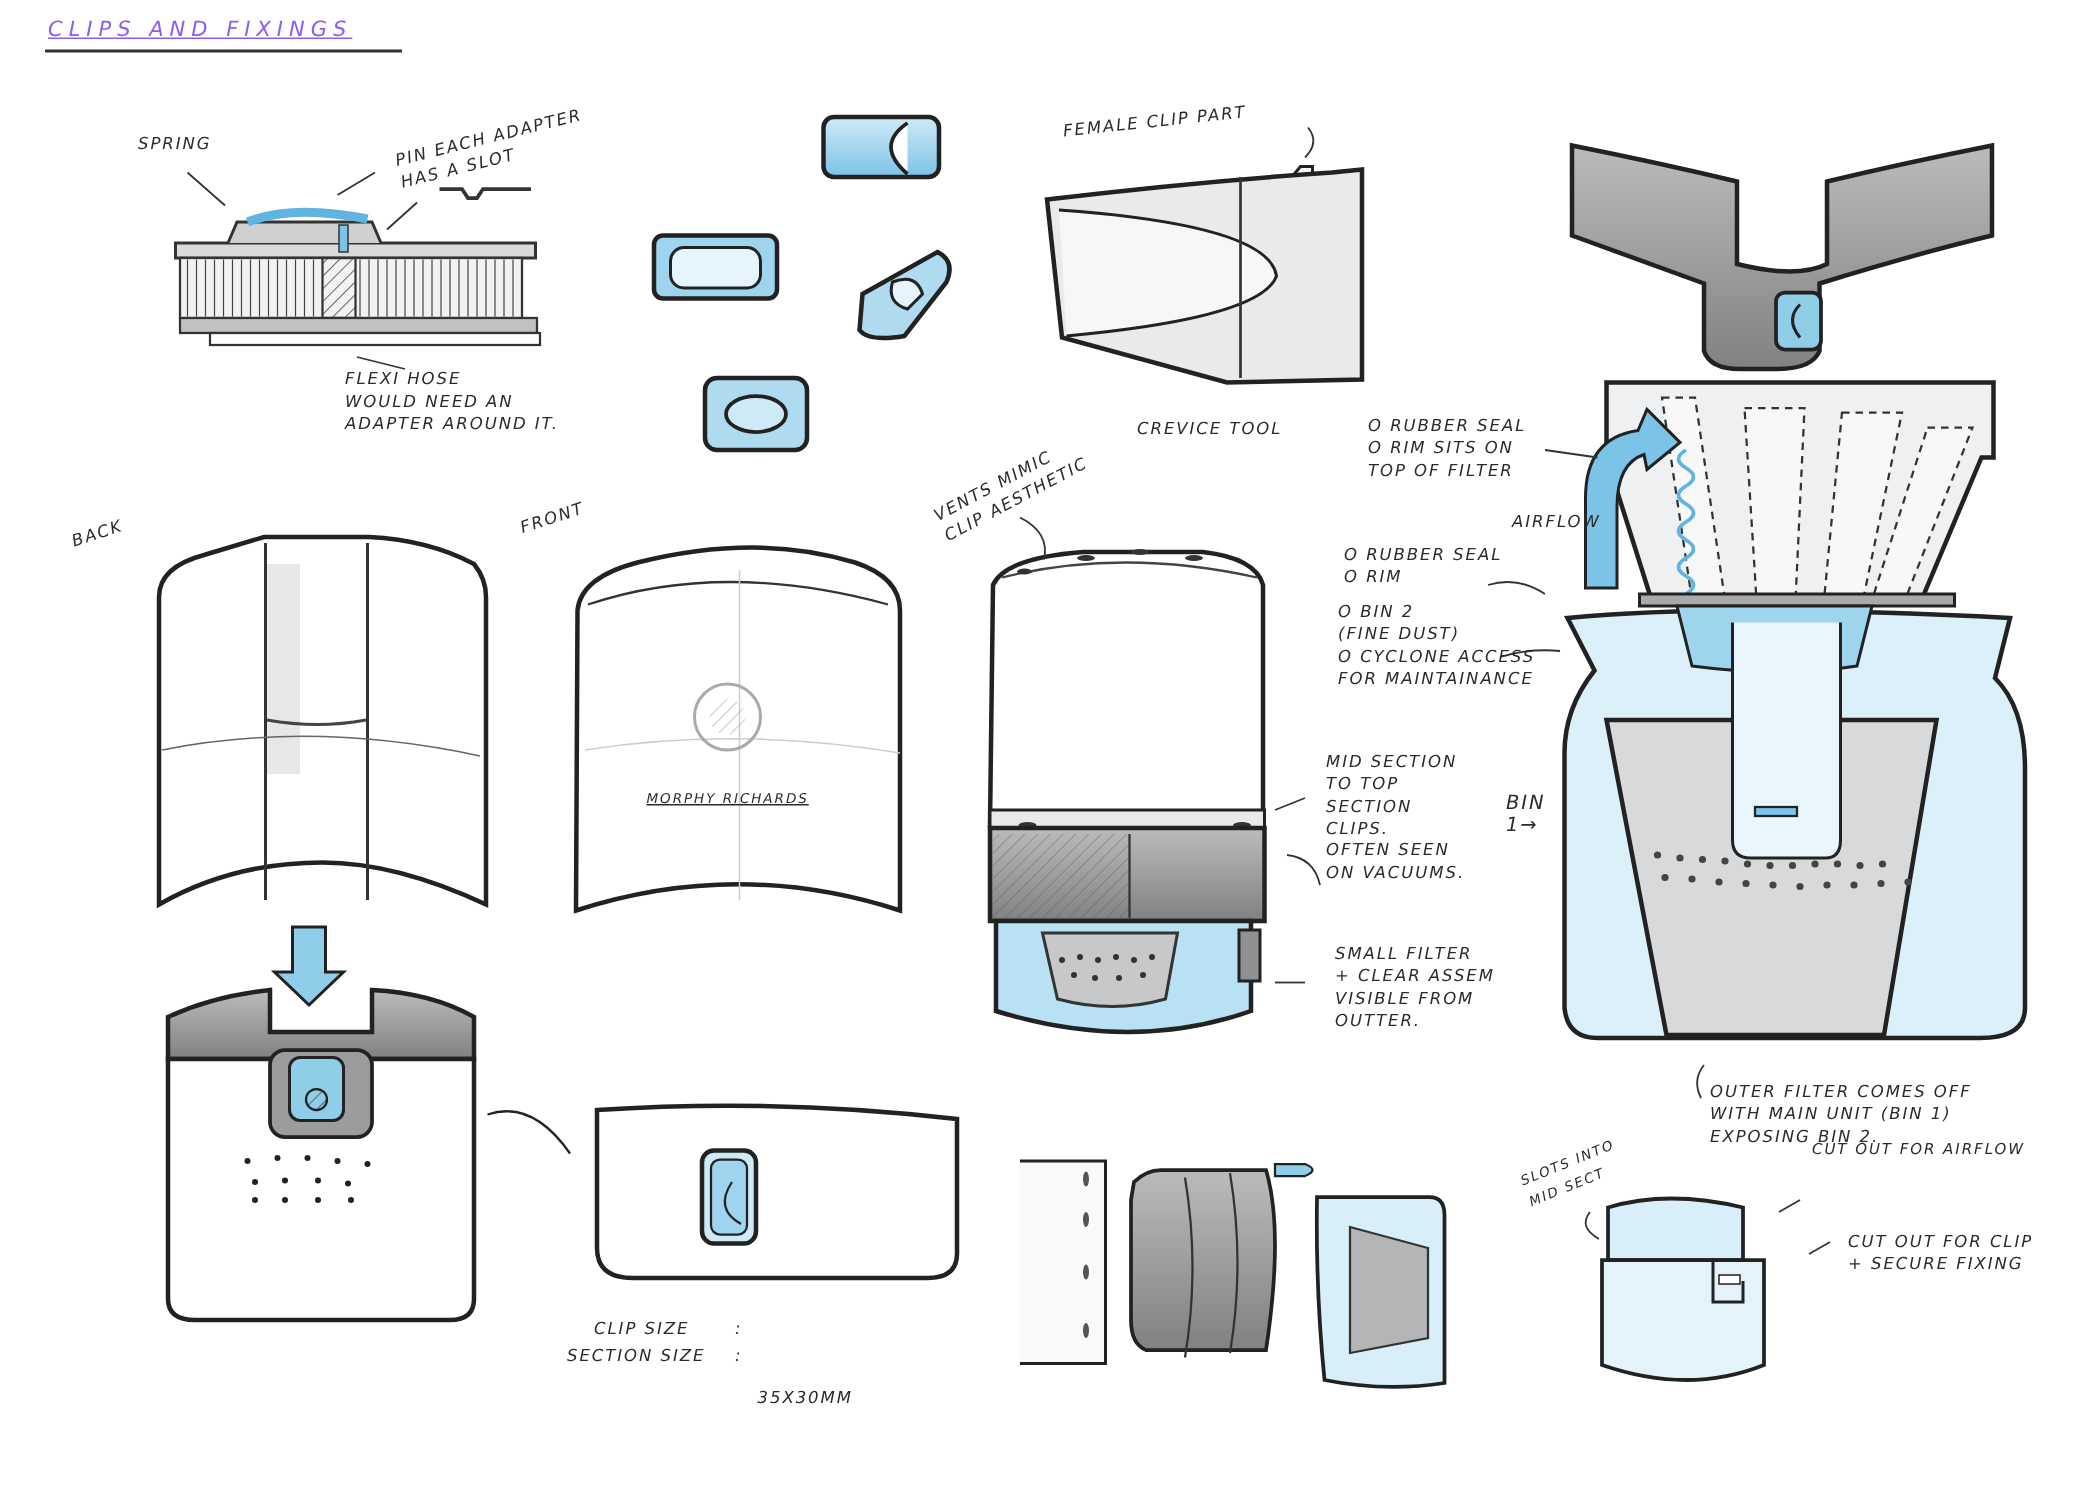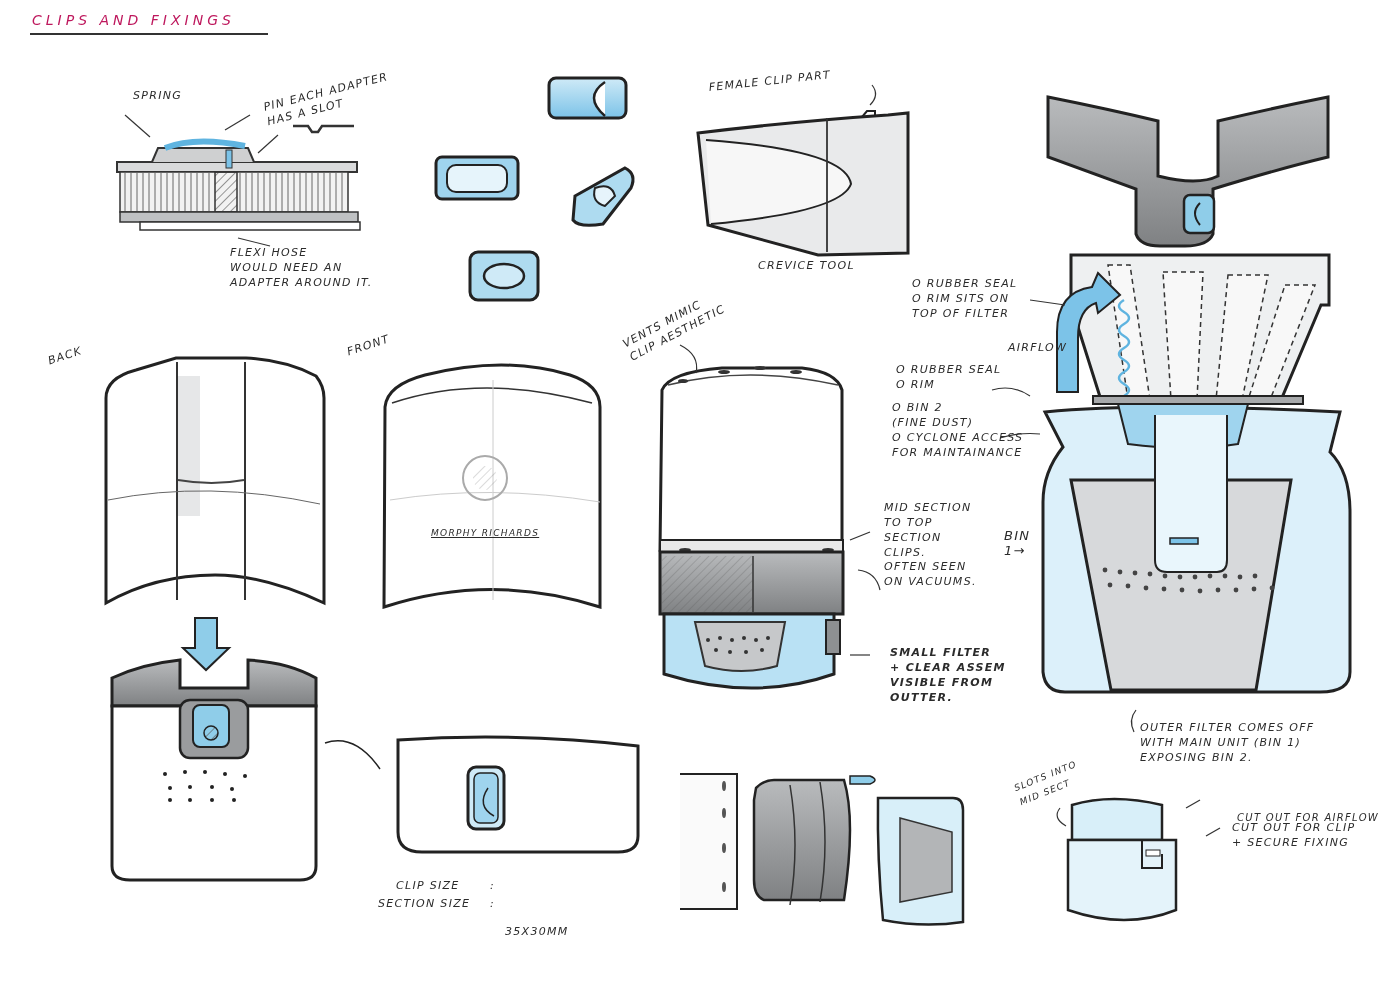--- a/index.html
+++ b/index.html
@@ -1,19 +1,19 @@
 <!DOCTYPE html>
 <html><head>
 <meta charset="utf-8">
 <style>
   html,body{margin:0;padding:0;background:#ffffff;}
   body{width:1400px;height:990px;position:relative;overflow:hidden;font-family:"DejaVu Sans",sans-serif;color:#2a2a2a;}
   svg.sheet{position:absolute;left:0;top:0;width:1400px;height:990px;}
   .note{position:absolute;font-family:"DejaVu Sans",sans-serif;font-size:11px;letter-spacing:1.3px;color:#2b2b2b;text-transform:uppercase;line-height:15px;white-space:pre-line;font-style:italic;}
-  .title{position:absolute;left:32px;top:12px;font-size:14px;letter-spacing:4px;font-style:italic;text-transform:uppercase;color:#be185d;font-family:"DejaVu Sans",sans-serif;}
+  .title{position:absolute;left:32px;top:12px;font-size:14px;letter-spacing:4px;font-style:italic;text-transform:uppercase;color:#8b5cf6;font-family:"DejaVu Sans",sans-serif;text-decoration:underline;}
   .title-line{position:absolute;left:30px;top:33px;width:238px;height:2px;background:#333;}
   .rot-neg{transform:rotate(-14deg);transform-origin:left top;}
   .rot-neg2{transform:rotate(-28deg);transform-origin:left top;}
   .rot-back{transform:rotate(-18deg);transform-origin:left top;}
 </style>
 </head>
 <body>
 
 <svg class="sheet" viewBox="0 0 1400 990" xmlns="http://www.w3.org/2000/svg">
   <defs>
@@ -230,50 +230,50 @@
     <path d="M1060 808 q-8 10 6 18" fill="none" stroke="#333" stroke-width="1.2"></path>
     <path d="M1200 800 l-14 8" stroke="#333" stroke-width="1.2"></path>
     <path d="M1220 828 l-14 8" stroke="#333" stroke-width="1.2"></path>
   </g>
 
 </svg>
 
 <div class="title">Clips and Fixings</div>
 <div class="title-line"></div>
 
-<div class="note" style="left:92px;top:88px;margin-left:41px;">Spring</div>
+<div class="note" style="left:92px;top:88px;">Spring</div>
 <div class="note rot-neg" style="left:262px;top:100px;">Pin each adapter
 has a slot</div>
 <div class="note" style="left:230px;top:245px;">Flexi hose
 would need an
 adapter around it.</div>
 
 <div class="note" style="left:708px;top:80px;transform:rotate(-6deg);transform-origin:left top;">Female clip part</div>
-<div class="note" style="left:758px;top:258px;text-align:center;">Crevice tool</div>
+<div class="note" style="left:758px;top:278px;text-align:center;">Crevice tool</div>
 
 <div class="note rot-back" style="left:46px;top:354px;">Back</div>
 <div class="note rot-back" style="left:345px;top:345px;">Front</div>
 <div class="note" style="left:431px;top:526px;font-size:9px;text-decoration:underline;">Morphy Richards</div>
 
 <div class="note" style="left:396px;top:878px;">Clip size</div>
 <div class="note" style="left:490px;top:878px;">:</div>
 <div class="note" style="left:505px;top:924px;">35x30mm</div>
 <div class="note" style="left:378px;top:896px;">Section size</div>
 <div class="note" style="left:490px;top:896px;">:</div>
 <div class="note" style="left:505px;top:896px;"></div>
 
 <div class="note rot-neg2" style="left:620px;top:338px;">Vents mimic
 clip aesthetic</div>
 <div class="note" style="left:884px;top:500px;">Mid section
 to top
 section
 clips.</div>
 <div class="note" style="left:884px;top:559px;">Often seen
 on vacuums.</div>
-<div class="note" style="left:890px;top:645px;font-weight:bold;">Small filter
+<div class="note" style="left:890px;top:628px;">Small filter
 + clear assem
 visible from
 outter.</div>
 
 <div class="note" style="left:912px;top:276px;">o Rubber seal
 o Rim sits on
   top of filter</div>
 <div class="note" style="left:1008px;top:340px;">Airflow</div>
 <div class="note" style="left:896px;top:362px;">o Rubber seal
 o Rim</div>
@@ -282,15 +282,15 @@
 o Cyclone access
 for maintainance</div>
 <div class="note" style="left:1004px;top:528px;font-size:13px;">Bin
 1→</div>
 <div class="note" style="left:1140px;top:720px;">Outer filter comes off
 with main unit (Bin 1)
 exposing Bin 2.</div>
 
 <div class="note" style="left:1012px;top:782px;font-size:9px;transform:rotate(-22deg);transform-origin:left top;">Slots into
 mid sect</div>
-<div class="note" style="left:1208px;top:810px;font-size:10px;margin-left:29px;">Cut out for airflow</div>
+<div class="note" style="left:1208px;top:759px;font-size:10px;">Cut out for airflow</div>
 <div class="note" style="left:1232px;top:820px;font-size:11px;">Cut out for clip
 + secure fixing</div>
 
 </body></html>

